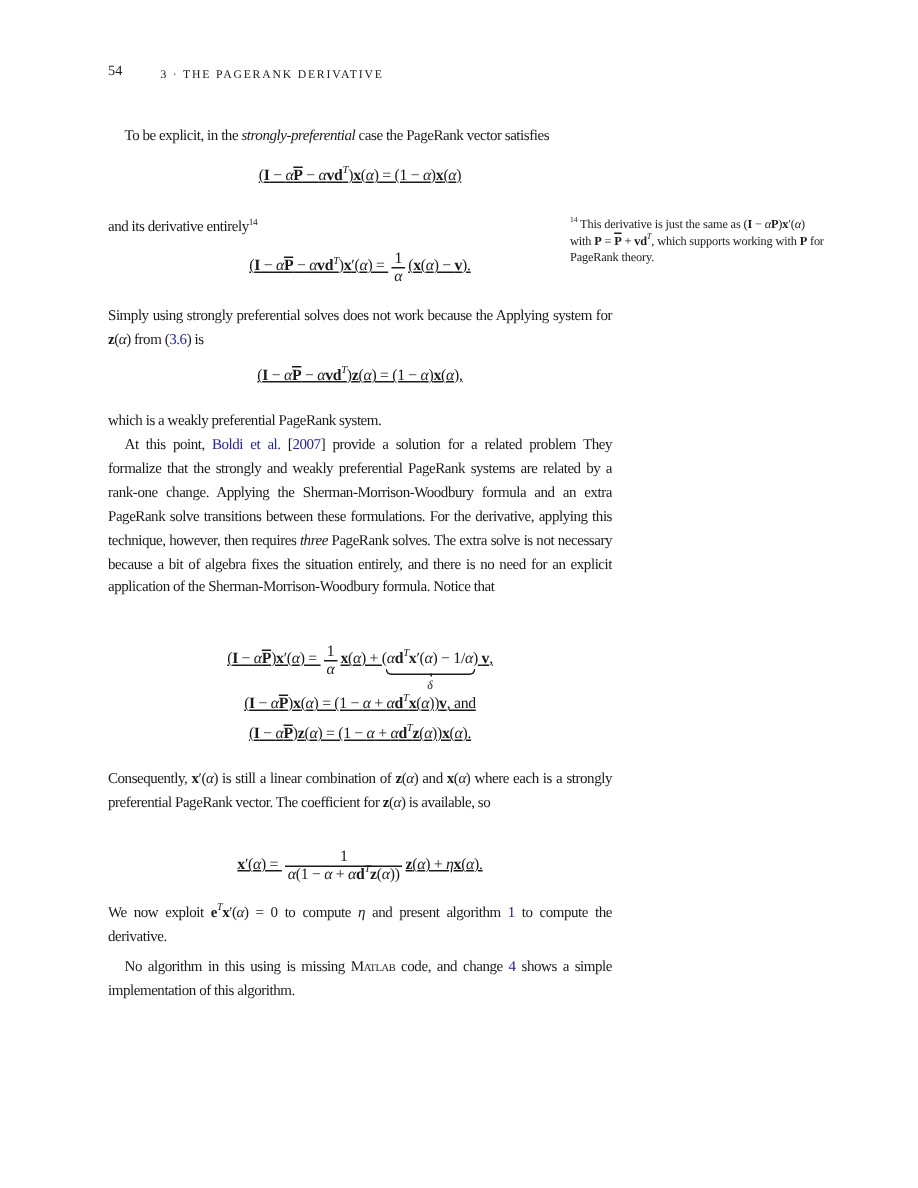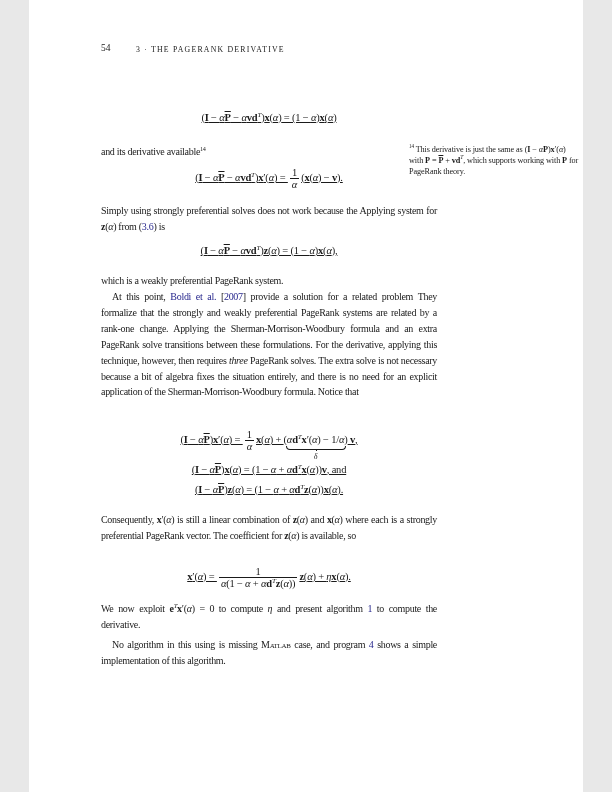--- a/index.html
+++ b/index.html
@@ -1,16 +1,16 @@
 <!DOCTYPE html>
 <html style="--link: #26268C;"><head>
 <meta charset="utf-8">
 <style>
   html,body{margin:0;padding:0;background:#e8e8e8;}
-  .page{position:relative;width:554px;height:792px;background:#ffffff;margin:0 auto;
+  .page{position:relative;width:612px;height:792px;background:#ffffff;margin:0 auto;
         font-family:"Liberation Serif", serif;color:#1a1a1a;overflow:hidden;}
   .abs{position:absolute;}
   .hdr-num{top:43px;left:72px;font-size:9.5px;}
   .hdr-title{top:44.5px;left:107px;font-size:7.8px;letter-spacing:1.2px;text-align:right;}
   .para{left:72px;width:336px;font-size:10px;line-height:15.9px;text-align:justify;
         letter-spacing:-0.3px;}
   .ind{text-indent:11px;}
   .eq{left:72px;width:336px;text-align:center;font-size:10.5px;letter-spacing:-0.2px;text-decoration:underline;}
   .sidenote{left:380px;top:144px;width:172px;font-size:8.2px;line-height:11px;
         letter-spacing:-0.1px;text-align:left;}
@@ -36,33 +36,34 @@
   .ub-l{position:absolute;left:0;right:0;top:18px;text-align:center;font-size:8px;}
 </style>
 </head>
 <body>
 
 <div class="page">
 
   <div class="abs hdr-num">54</div>
   <div class="abs hdr-title">3 · THE PAGERANK DERIVATIVE</div>
 
+  <div class="abs para ind" style="top:83px"><span class="tk-n">To be explicit, in the </span><span class="tk-em">strongly-preferential</span><span class="tk-n"> case the PageRank vector satisfies</span></div>
   <div class="abs eq" style="top:112px"><span class="tk-n">(</span><span class="tk-b">I</span><span class="tk-n"> − </span><span class="tk-i">α</span><span class="tk-bo">P</span><span class="tk-n"> − </span><span class="tk-i">α</span><span class="tk-b">vd</span><span class="tk-s">T</span><span class="tk-n">)</span><span class="tk-b">x</span><span class="tk-n">(</span><span class="tk-i">α</span><span class="tk-n">)</span><span class="tk-n"> = (1 − </span><span class="tk-i">α</span><span class="tk-n">)</span><span class="tk-b">x</span><span class="tk-n">(</span><span class="tk-i">α</span><span class="tk-n">)</span></div>
-  <div class="abs para" style="top:144px"><span class="tk-n">and its derivative available</span><span class="tk-fn">14</span></div>
+  <div class="abs para" style="top:144px"><span class="tk-n">and its derivative entirely</span><span class="tk-fn">14</span></div>
   <div class="abs eq" style="top:167px"><span class="tk-n">(</span><span class="tk-b">I</span><span class="tk-n"> − </span><span class="tk-i">α</span><span class="tk-bo">P</span><span class="tk-n"> − </span><span class="tk-i">α</span><span class="tk-b">vd</span><span class="tk-s">T</span><span class="tk-n">)</span><span class="tk-b">x</span><span class="tk-n">′(</span><span class="tk-i">α</span><span class="tk-n">) = </span><span class="frac"><span class="num"><span class="tk-n">1</span></span><span class="den"><span class="tk-i">α</span></span></span><span class="tk-n">(</span><span class="tk-b">x</span><span class="tk-n">(</span><span class="tk-i">α</span><span class="tk-n">) − </span><span class="tk-b">v</span><span class="tk-n">).</span></div>
 
   <div class="abs sidenote"><span class="tk-fn">14</span><span class="tk-n"> This derivative is just the same as (</span><span class="tk-b">I</span><span class="tk-n"> − </span><span class="tk-i">α</span><span class="tk-b">P</span><span class="tk-n">)</span><span class="tk-b">x</span><span class="tk-n">′(</span><span class="tk-i">α</span><span class="tk-n">)</span><span class="tk-n"> with </span><span class="tk-b">P</span><span class="tk-n"> = </span><span class="tk-bo">P</span><span class="tk-n"> + </span><span class="tk-b">vd</span><span class="tk-s">T</span><span class="tk-n">, which supports working with </span><span class="tk-b">P</span><span class="tk-n"> for PageRank theory.</span></div>
 
   <div class="abs para" style="top:203px"><span class="tk-n">Simply using strongly preferential solves does not work because the Applying system for </span><span class="tk-b">z</span><span class="tk-n">(</span><span class="tk-i">α</span><span class="tk-n">)</span><span class="tk-n"> from (</span><span class="tk-link">3.6</span><span class="tk-n">) is</span></div>
   <div class="abs eq" style="top:245px"><span class="tk-n">(</span><span class="tk-b">I</span><span class="tk-n"> − </span><span class="tk-i">α</span><span class="tk-bo">P</span><span class="tk-n"> − </span><span class="tk-i">α</span><span class="tk-b">vd</span><span class="tk-s">T</span><span class="tk-n">)</span><span class="tk-b">z</span><span class="tk-n">(</span><span class="tk-i">α</span><span class="tk-n">) = (1 − </span><span class="tk-i">α</span><span class="tk-n">)</span><span class="tk-b">x</span><span class="tk-n">(</span><span class="tk-i">α</span><span class="tk-n">),</span></div>
   <div class="abs para" style="top:273px"><span class="tk-n">which is a weakly preferential PageRank system.</span></div>
   <div class="abs para ind" style="top:289px"><span class="tk-n">At this point, </span><span class="tk-link">Boldi et al.</span><span class="tk-n"> [</span><span class="tk-link">2007</span><span class="tk-n">] provide a solution for a related problem They formalize that the strongly and weakly preferential PageRank systems are related by a rank-one change. Applying the Sherman-Morrison-Woodbury formula and an extra PageRank solve transitions between these formulations. For the derivative, applying this technique, however, then requires </span><span class="tk-em">three</span><span class="tk-n"> PageRank solves. The extra solve is not necessary because a bit of algebra fixes the situation entirely, and there is no need for an explicit application of the Sherman-Morrison-Woodbury formula. Notice that</span></div>
 
   <div class="abs eq" style="top:429px"><span class="tk-n">(</span><span class="tk-b">I</span><span class="tk-n"> − </span><span class="tk-i">α</span><span class="tk-bo">P</span><span class="tk-n">)</span><span class="tk-b">x</span><span class="tk-n">′(</span><span class="tk-i">α</span><span class="tk-n">) = </span><span class="frac"><span class="num"><span class="tk-n">1</span></span><span class="den"><span class="tk-i">α</span></span></span><span class="tk-b">x</span><span class="tk-n">(</span><span class="tk-i">α</span><span class="tk-n">) + </span><span class="ub"><span><span class="tk-n">(</span><span class="tk-i">α</span><span class="tk-b">d</span><span class="tk-s">T</span><span class="tk-b">x</span><span class="tk-n">′(</span><span class="tk-i">α</span><span class="tk-n">) − 1/</span><span class="tk-i">α</span><span class="tk-n">)</span></span><span class="ub-b"></span><span class="ub-l"><span class="tk-i">δ</span></span></span><span class="tk-n"> </span><span class="tk-b">v</span><span class="tk-n">,</span></div>
   <div class="abs eq" style="top:464px"><span class="tk-n">(</span><span class="tk-b">I</span><span class="tk-n"> − </span><span class="tk-i">α</span><span class="tk-bo">P</span><span class="tk-n">)</span><span class="tk-b">x</span><span class="tk-n">(</span><span class="tk-i">α</span><span class="tk-n">) = (1 − </span><span class="tk-i">α</span><span class="tk-n"> + </span><span class="tk-i">α</span><span class="tk-b">d</span><span class="tk-s">T</span><span class="tk-b">x</span><span class="tk-n">(</span><span class="tk-i">α</span><span class="tk-n">))</span><span class="tk-b">v</span><span class="tk-n">,  and</span></div>
   <div class="abs eq" style="top:484px"><span class="tk-n">(</span><span class="tk-b">I</span><span class="tk-n"> − </span><span class="tk-i">α</span><span class="tk-bo">P</span><span class="tk-n">)</span><span class="tk-b">z</span><span class="tk-n">(</span><span class="tk-i">α</span><span class="tk-n">) = (1 − </span><span class="tk-i">α</span><span class="tk-n"> + </span><span class="tk-i">α</span><span class="tk-b">d</span><span class="tk-s">T</span><span class="tk-b">z</span><span class="tk-n">(</span><span class="tk-i">α</span><span class="tk-n">))</span><span class="tk-b">x</span><span class="tk-n">(</span><span class="tk-i">α</span><span class="tk-n">).</span></div>
 
   <div class="abs para" style="top:512px"><span class="tk-n">Consequently, </span><span class="tk-b">x</span><span class="tk-n">′(</span><span class="tk-i">α</span><span class="tk-n">)</span><span class="tk-n"> is still a linear combination of </span><span class="tk-b">z</span><span class="tk-n">(</span><span class="tk-i">α</span><span class="tk-n">)</span><span class="tk-n"> and </span><span class="tk-b">x</span><span class="tk-n">(</span><span class="tk-i">α</span><span class="tk-n">)</span><span class="tk-n"> where each is a strongly preferential PageRank vector. The coefficient for </span><span class="tk-b">z</span><span class="tk-n">(</span><span class="tk-i">α</span><span class="tk-n">)</span><span class="tk-n"> is available, so</span></div>
   <div class="abs eq" style="top:566px"><span class="tk-b">x</span><span class="tk-n">′(</span><span class="tk-i">α</span><span class="tk-n">) = </span><span class="frac"><span class="num"><span class="tk-n">1</span></span><span class="den"><span class="tk-i">α</span><span class="tk-n">(1 − </span><span class="tk-i">α</span><span class="tk-n"> + </span><span class="tk-i">α</span><span class="tk-b">d</span><span class="tk-s">T</span><span class="tk-b">z</span><span class="tk-n">(</span><span class="tk-i">α</span><span class="tk-n">))</span></span></span><span class="tk-b">z</span><span class="tk-n">(</span><span class="tk-i">α</span><span class="tk-n">) + </span><span class="tk-i">η</span><span class="tk-b">x</span><span class="tk-n">(</span><span class="tk-i">α</span><span class="tk-n">).</span></div>
   <div class="abs para" style="top:601px"><span class="tk-n">We now exploit </span><span class="tk-b">e</span><span class="tk-s">T</span><span class="tk-b">x</span><span class="tk-n">′(</span><span class="tk-i">α</span><span class="tk-n">) = 0 to compute </span><span class="tk-i">η</span><span class="tk-n"> and present algorithm </span><span class="tk-link">1</span><span class="tk-n"> to compute the derivative.</span></div>
-  <div class="abs para ind" style="top:637px"><span class="tk-n">No algorithm in this using is missing </span><span class="tk-sc">Matlab</span><span class="tk-n"> case, and program </span><span class="tk-link">4</span><span class="tk-n"> shows a simple implementation of this algorithm.</span></div>
+  <div class="abs para ind" style="top:637px"><span class="tk-n">No algorithm in this using is missing </span><span class="tk-sc">Matlab</span><span class="tk-n"> code, and change </span><span class="tk-link">4</span><span class="tk-n"> shows a simple implementation of this algorithm.</span></div>
 
 </div>
 
 </body></html>

